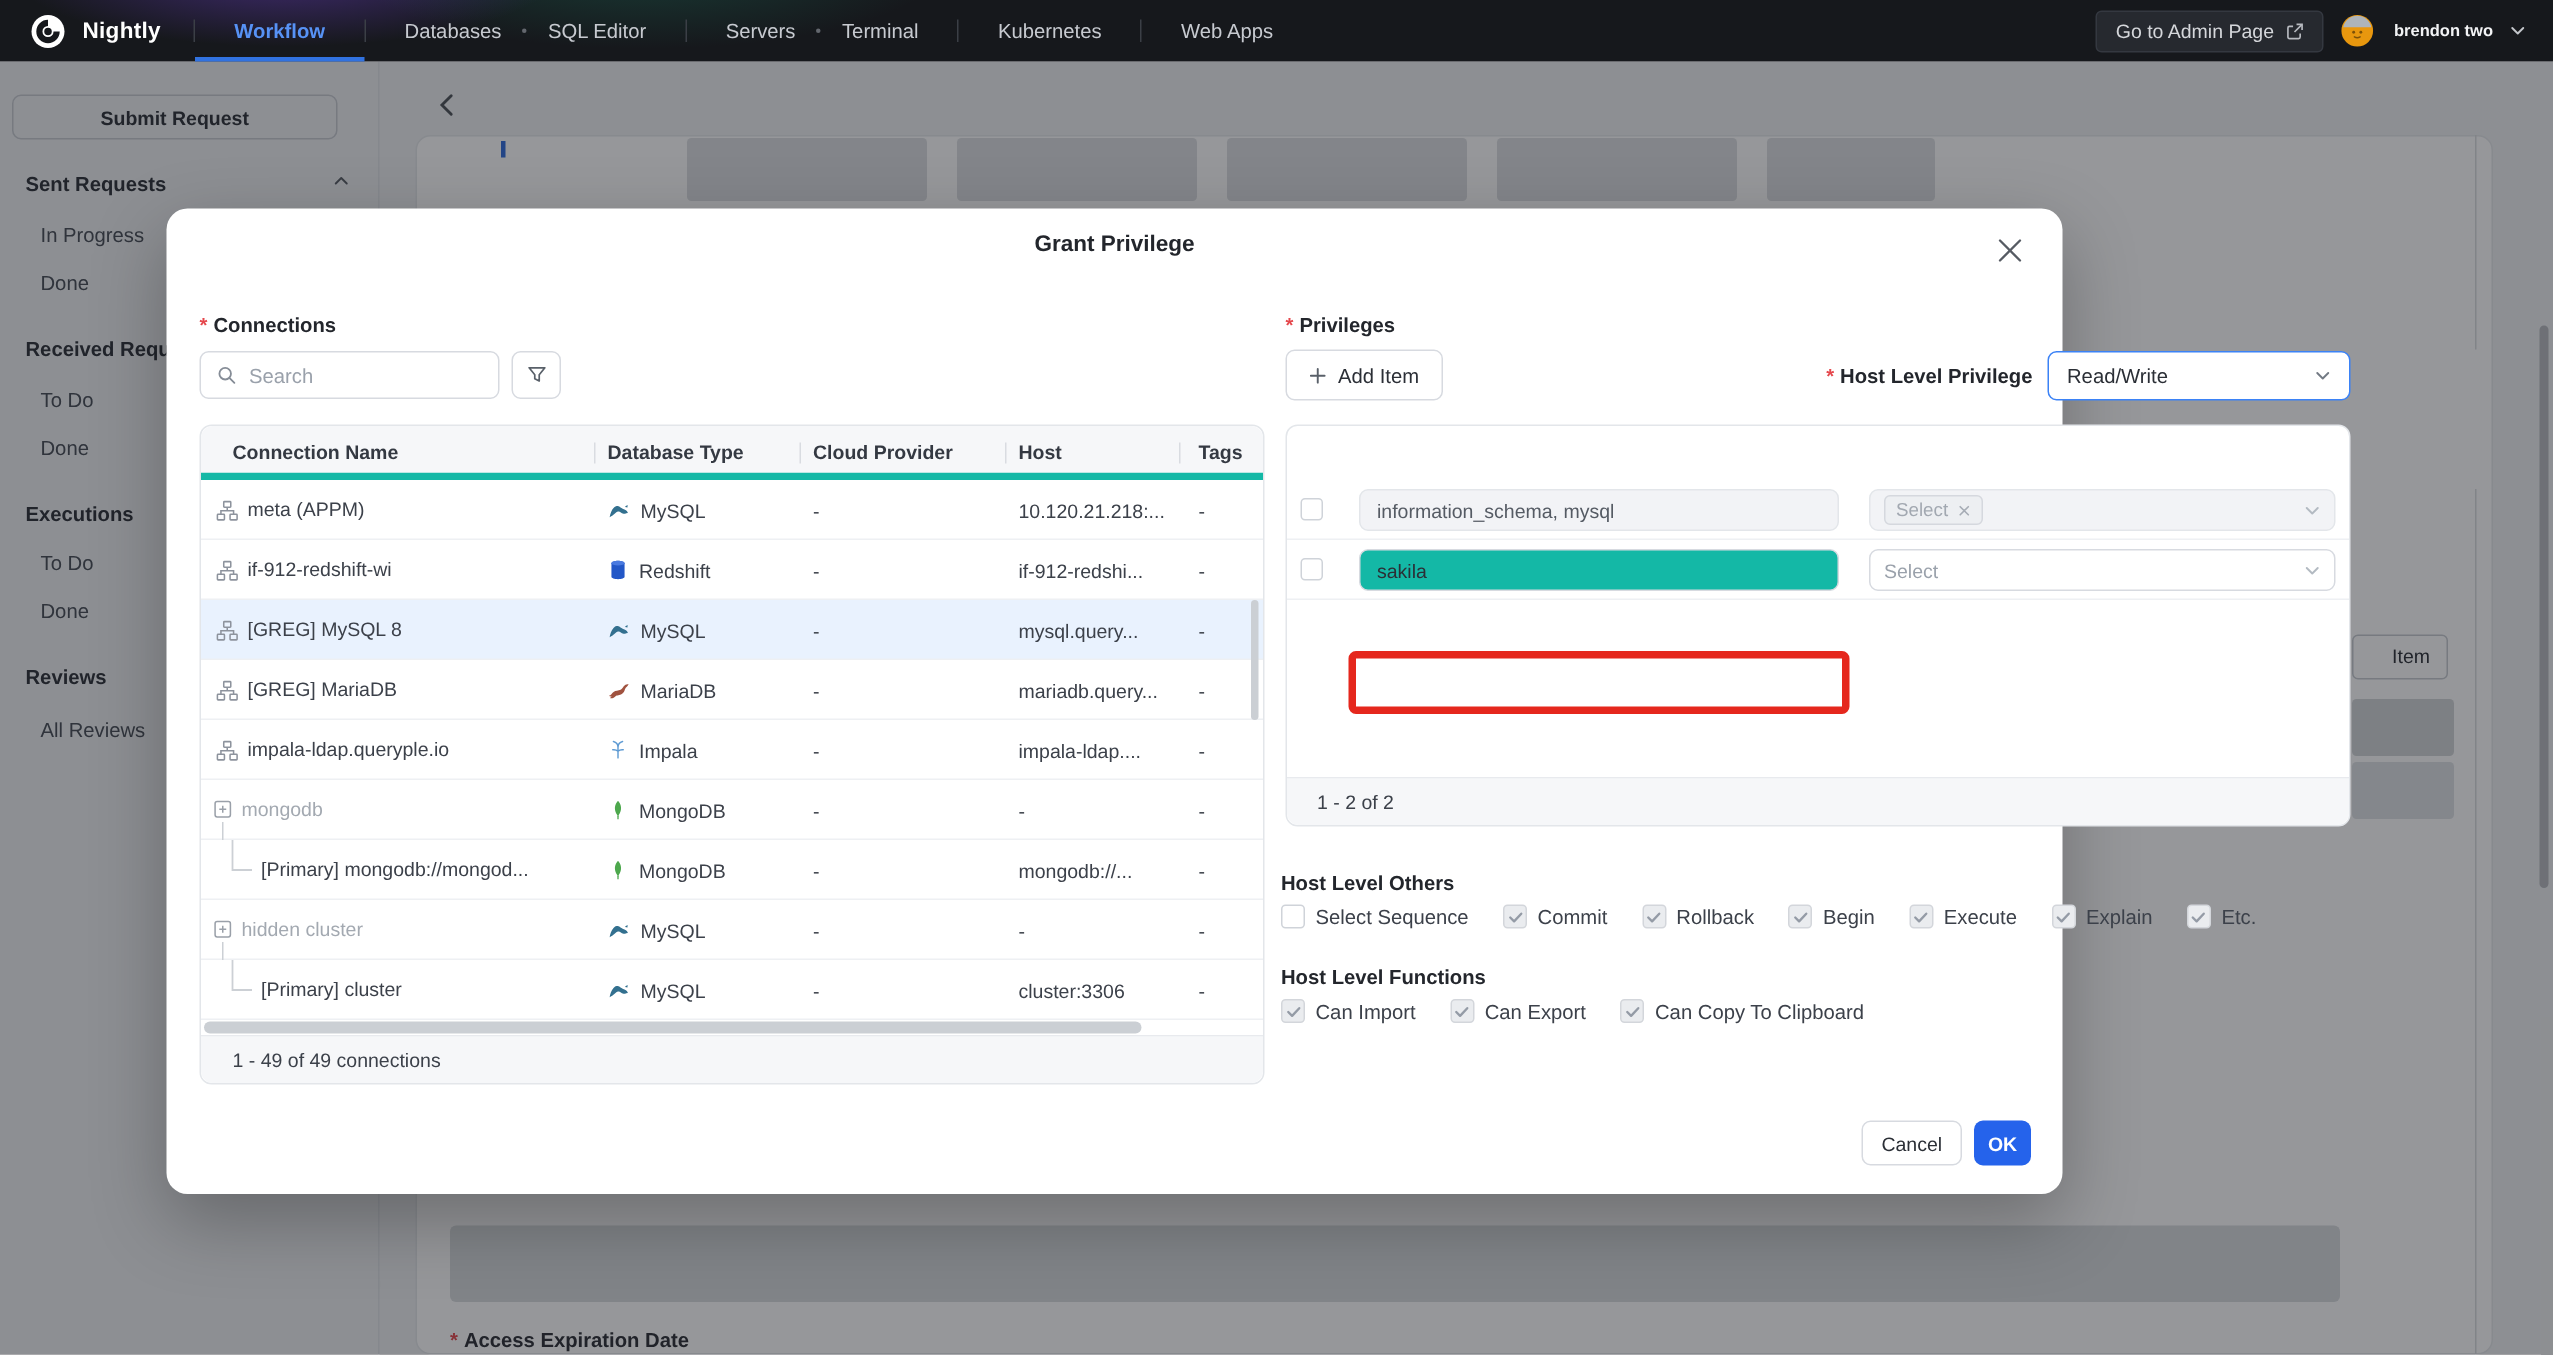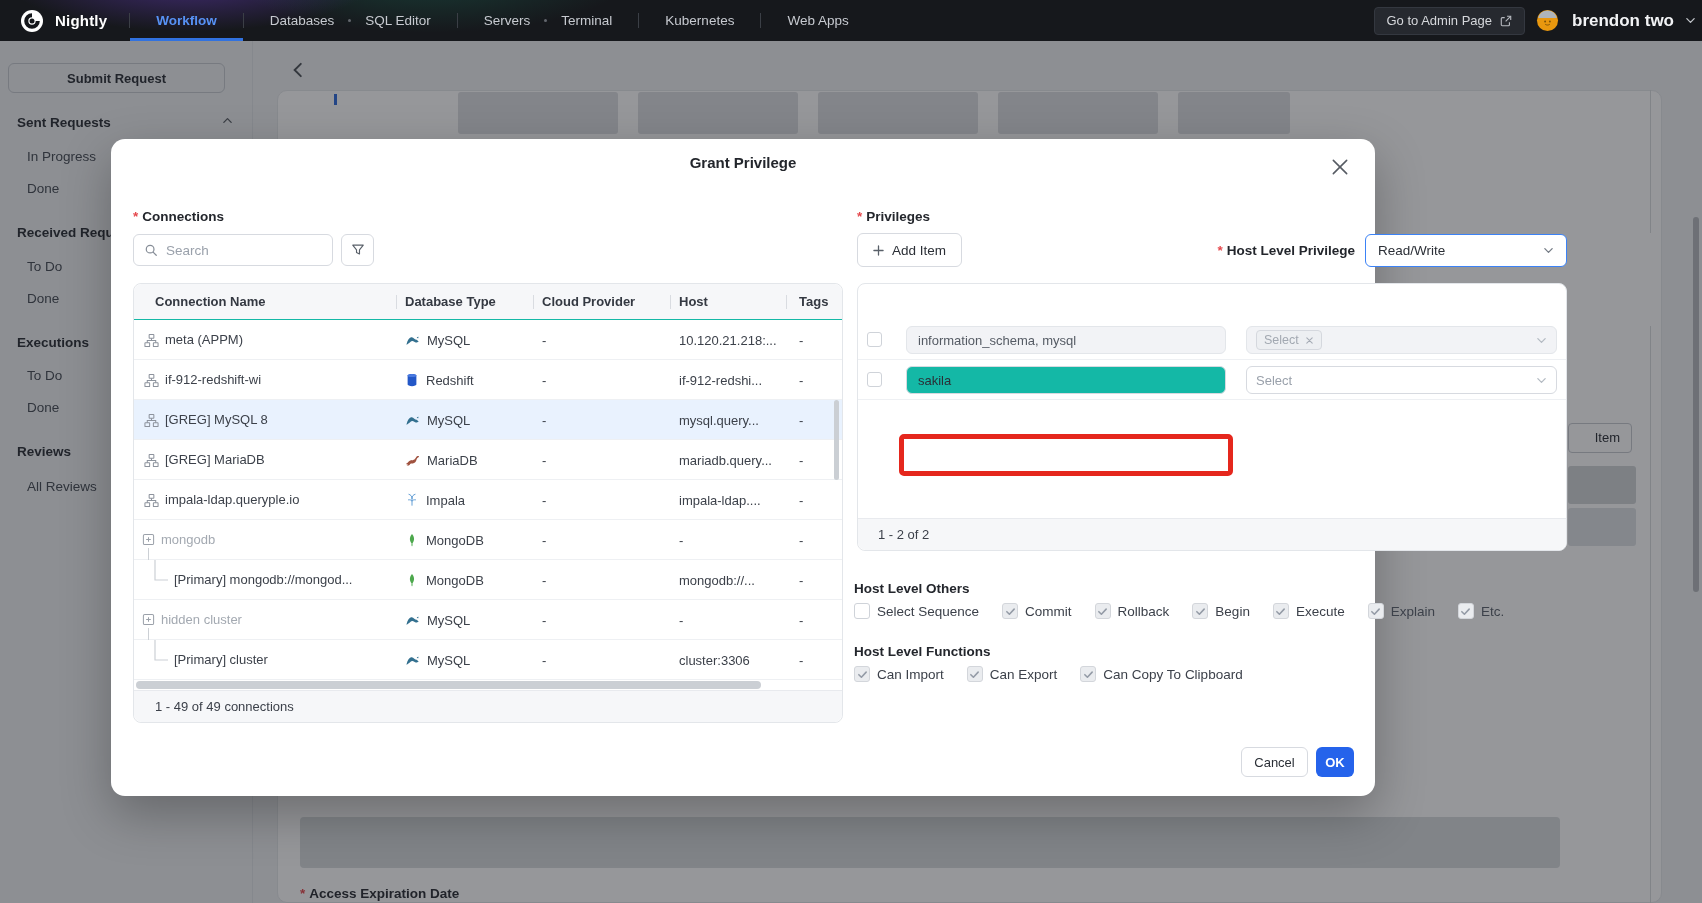--- a/index.html
+++ b/index.html
@@ -11,23 +11,23 @@
 .nav-left{display:flex;align-items:center;height:100%;padding-left:20px;position:relative;z-index:2}
 .logo{display:flex;align-items:center}
 .brand{color:#fff;font-weight:700;font-size:15px;margin-left:11px;letter-spacing:.2px}
 .nav-vsep{width:1px;height:15px;background:#3b3f46;align-self:center}
 .nav-left .nav-vsep:first-of-type{margin-left:22px}
 .nav-group{display:flex;align-items:center;height:100%;padding:0 26px}
 .nav-item{color:#c7cad0;font-size:13.5px;line-height:41px;height:41px;position:relative;cursor:pointer;white-space:nowrap}
 .nav-item.active{color:#5792f5;font-weight:600}
 .nav-item.active::after{content:"";position:absolute;left:-26px;right:-26px;bottom:0;height:3px;background:#3172e0}
 .nav-dot{width:3px;height:3px;border-radius:50%;background:#63676e;margin:0 14px}
-.nav-right{display:flex;align-items:center;gap:11px;padding-right:6px;position:relative;z-index:2}
+.nav-right{display:flex;align-items:center;gap:11px;padding-right:18px;position:relative;z-index:2}
 .admin-btn{display:flex;align-items:center;gap:8px;background:#26292f;border:1px solid #343840;color:#d5d7db;font-size:13px;height:28px;padding:0 12px;border-radius:4px;cursor:pointer;font-family:inherit}
-.user-name{color:#f2f3f5;font-size:17px;font-weight:600;margin-left:2px}
+.user-name{color:#f2f3f5;font-size:11px;font-weight:600;margin-left:2px}
 .icn{display:inline-flex;align-items:center;justify-content:center;vertical-align:middle}
 
 .sidebar{position:absolute;left:0;top:41px;bottom:0;width:253px;background:#eef0f2;border-right:1px solid #e0e3e7;z-index:1}
 .submit-btn{position:absolute;left:8px;top:22px;width:217px;height:30px;border:1px solid #c6cad0;border-radius:6px;background:transparent;font-size:13px;font-weight:600;color:#2b2f36;cursor:pointer;font-family:inherit}
 .sb-label{position:absolute;left:17px;font-size:13.5px;font-weight:700;color:#2b2f36;white-space:nowrap}
 .sb-caret{position:absolute;left:205px;color:#565b63}
 .sb-item{position:absolute;left:27px;font-size:13.5px;color:#454b54;cursor:pointer;white-space:nowrap}
 
 .titlebar-back{position:absolute;left:288px;top:60px;width:20px;height:20px;display:flex;align-items:center;justify-content:center;cursor:pointer}
 .page-title{position:absolute;left:315px;top:53px;font-size:22px;font-weight:700;color:#23262b;white-space:nowrap}
@@ -47,21 +47,21 @@
 .m-title{position:absolute;top:15px;left:0;right:0;text-align:center;font-size:15px;font-weight:700;color:#23262c}
 .m-close{position:absolute;top:16px;right:23px;width:24px;height:24px;display:flex;align-items:center;justify-content:center;cursor:pointer}
 .req-label{position:absolute;font-size:13.5px;font-weight:600;color:#23262c;white-space:nowrap}
 .search-box{position:absolute;left:22px;top:95px;width:200px;height:32px;border:1px solid #d7dae0;border-radius:6px;background:#fff;display:flex;align-items:center;gap:8px;padding:0 10px}
 .search-box input{border:none;outline:none;flex:1;font-size:13.5px;color:#2b2f36;font-family:inherit;background:transparent;min-width:0}
 .search-box input::placeholder{color:#9aa1ab}
 .filter-btn{position:absolute;left:230px;top:95px;width:33px;height:32px;border:1px solid #d7dae0;border-radius:6px;background:#fff;display:flex;align-items:center;justify-content:center;cursor:pointer}
 .table{position:absolute;border:1px solid #e3e6ea;border-radius:8px;background:#fff}
 .conn-table{left:22px;top:144px;width:710px;height:440px}
 .priv-table{left:746px;top:144px;width:710px;height:268px}
-.thead{position:absolute;left:0;right:0;top:0;height:36px;background:#f6f7f9;border-bottom:1px solid #14b8a6;border-radius:8px 8px 0 0}
+.thead{position:absolute;left:0;right:0;top:0;height:36px;background:#f6f7f9;border-bottom:5px solid #14b8a6;border-radius:8px 8px 0 0}
 .th{position:absolute;top:0;line-height:36px;font-size:13px;font-weight:600;color:#343942;white-space:nowrap}
 .tick{position:absolute;top:11px;width:1px;height:14px;background:#d9dce1}
 .trow{position:absolute;left:0;right:0;height:40px;border-bottom:1px solid #eef0f3;cursor:pointer;background:#fff}
 .trow.selected{background:#e9f2fe}
 .cell{position:absolute;top:0;height:40px;display:flex;align-items:center;font-size:13px;color:#3c414a;white-space:nowrap;gap:7px}
 .cell.muted{color:#a3a9b1}
 .tree-line{position:absolute;width:1px;background:#ccd0d5}
 .hscroll{position:absolute;left:2px;top:397px;width:625px;height:8px;background:#cbcfd4;border-radius:4px;cursor:pointer}
 .vscroll{position:absolute;right:3px;top:116px;width:5px;height:80px;background:#cbcfd4;border-radius:3px;cursor:pointer}
 .tfoot{position:absolute;left:0;right:0;bottom:0;height:32px;background:#f6f7f9;border-top:1px solid #e8eaee;border-radius:0 0 8px 8px;line-height:31px;font-size:13px;color:#3c414a;padding-left:21px}

